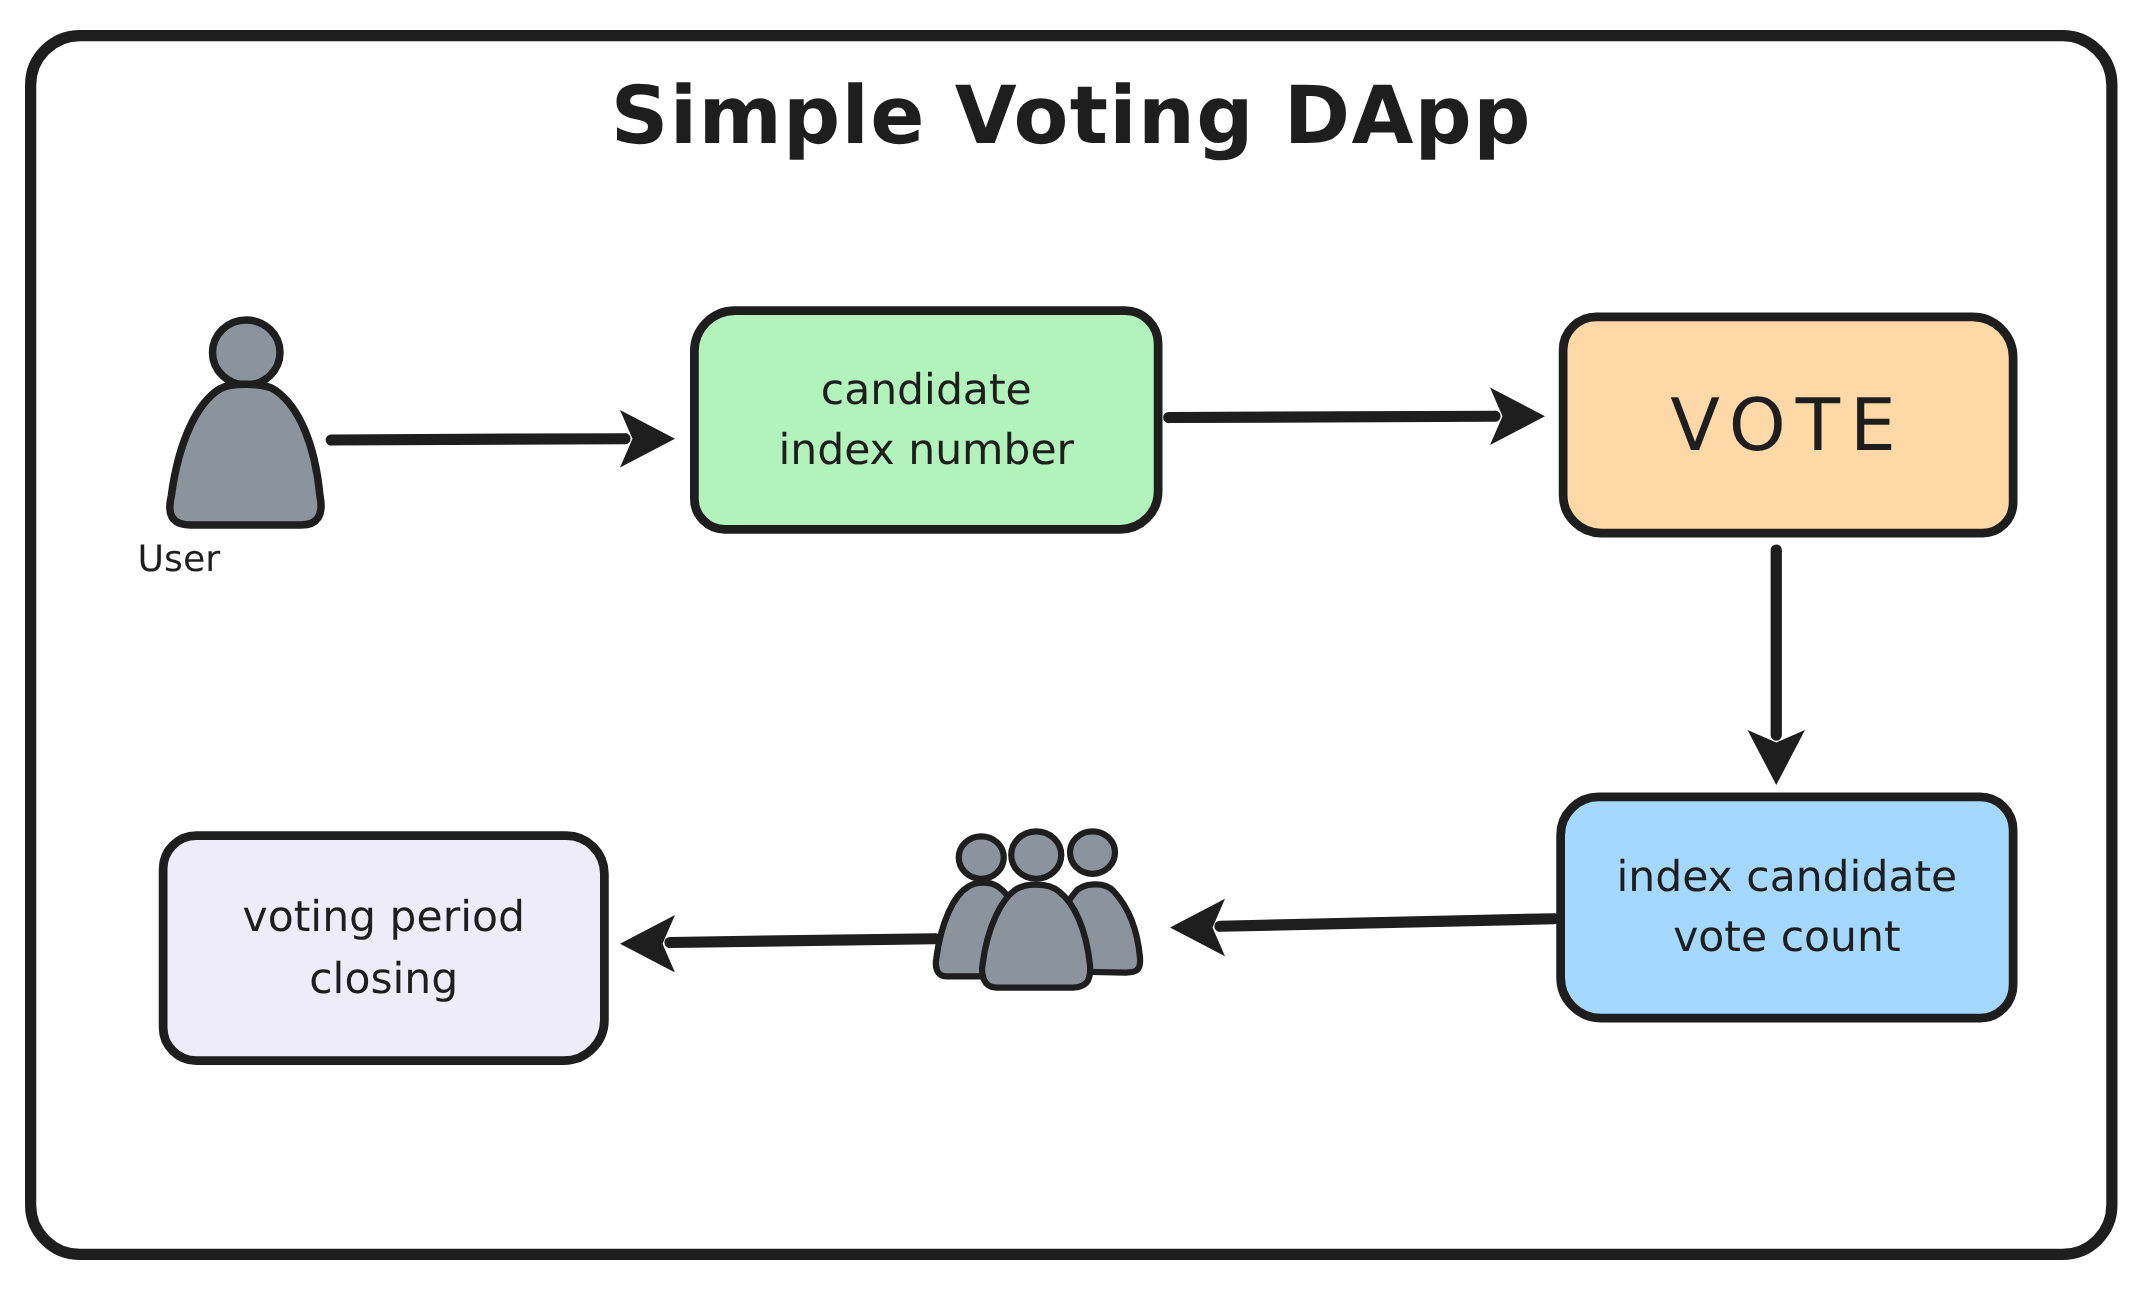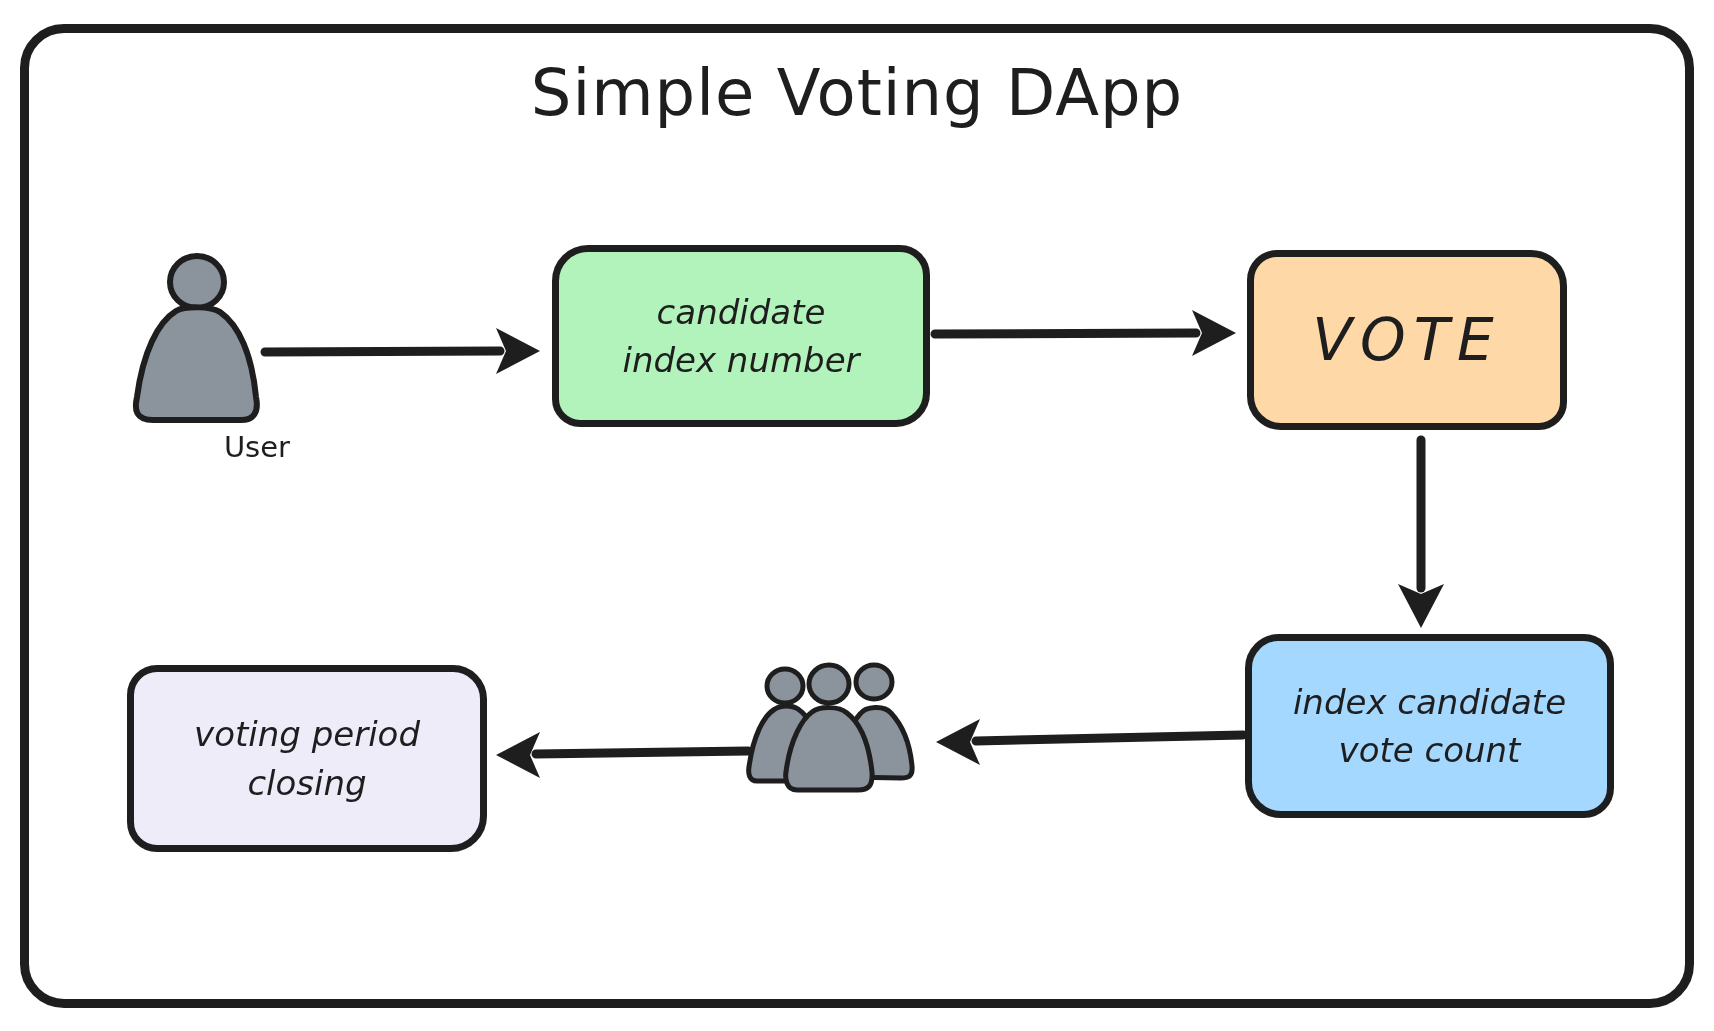--- a/index.html
+++ b/index.html
@@ -2,35 +2,35 @@
 <html><head>
 <meta charset="utf-8">
 <style>
   html,body{margin:0;padding:0;background:#ffffff;}
   body{width:1714px;height:1031px;position:relative;overflow:hidden;
        font-family:"DejaVu Sans","Liberation Sans",sans-serif;color:#1e1e1e;}
   .canvas{position:absolute;inset:0;}
   .frame{position:absolute;left:20px;top:24px;width:1656px;height:966px;
          border:9px solid #1e1e1e;border-radius:44px;background:transparent;}
   .title{position:absolute;left:0;top:56px;width:1714px;text-align:center;
-         font-size:64px;font-weight:400;letter-spacing:1px;}
+         font-size:64px;font-weight:700;letter-spacing:1px;}
   .svg-layer{position:absolute;inset:0;z-index:1;}
   .node{position:absolute;z-index:2;display:flex;align-items:center;justify-content:center;
-        border:7px solid #1e1e1e;text-align:center;box-sizing:border-box;font-style:italic;}
+        border:7px solid #1e1e1e;text-align:center;box-sizing:border-box;}
   .node .box-label{white-space:pre-line;font-size:34px;font-weight:500;line-height:1.42;}
   .node-green{left:552px;top:245px;width:378px;height:182px;background:#b2f2bb;
               border-radius:36px 30px 34px 28px;}
-  .node-orange{left:1247px;top:250px;width:320px;height:180px;background:#ffd8a8;
+  .node-orange{left:1247px;top:250px;width:367px;height:180px;background:#ffd8a8;
                border-radius:30px 36px 28px 34px;}
   .node-orange .box-label{font-size:58px;letter-spacing:8px;font-weight:500;}
   .node-blue{left:1245px;top:634px;width:369px;height:184px;background:#a5d8ff;
              border-radius:34px 30px 30px 36px;}
   .node-lavender{left:127px;top:665px;width:360px;height:187px;background:#efecfa;
                  border-radius:30px 34px 36px 30px;}
-  .icon-label{position:absolute;z-index:2;text-align:right;font-size:29px;font-weight:500;}
+  .icon-label{position:absolute;z-index:2;text-align:left;font-size:29px;font-weight:500;}
   .label-user{left:110px;top:430px;width:180px;}
   .label-candidates{left:735px;top:812px;width:240px;}
 </style>
 </head>
 <body>
 
 <div class="canvas">
 
   <div class="frame"></div>
 

